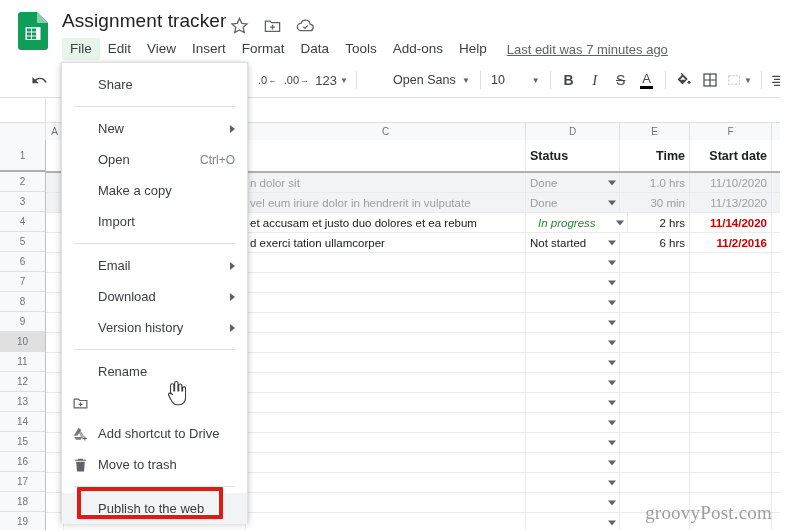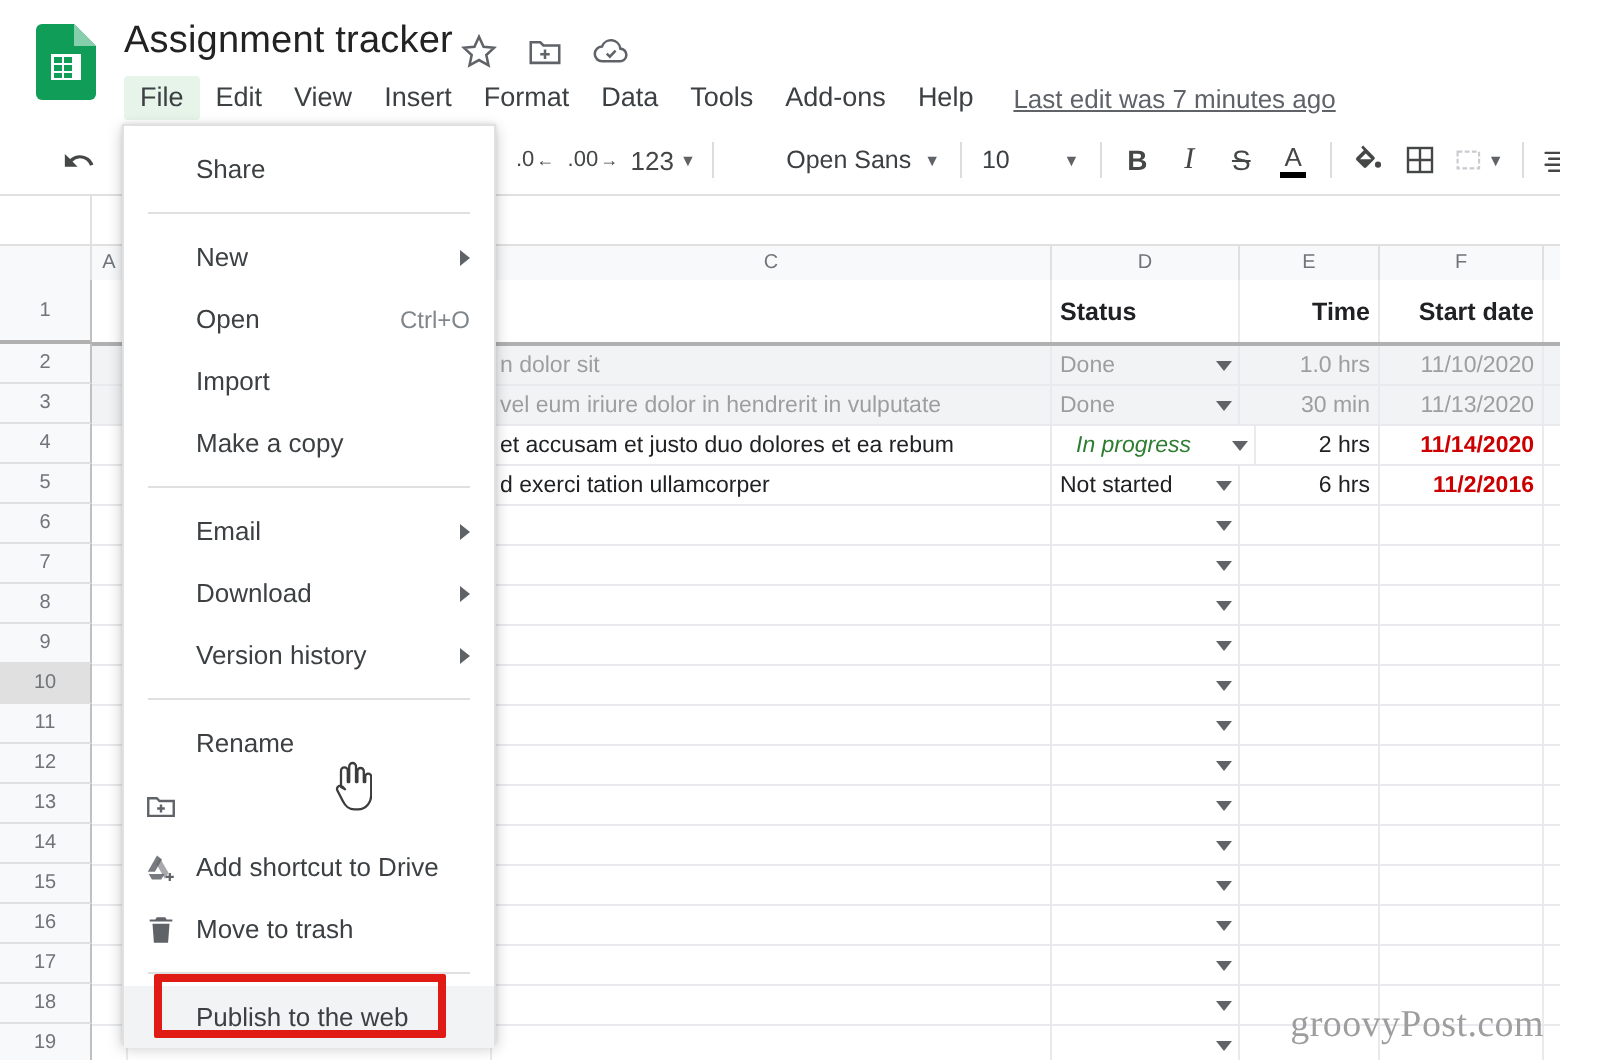--- a/index.html
+++ b/index.html
@@ -550,24 +550,24 @@
 
     <div class="mrow">
       <span class="mlabel">New</span>
       <span class="marrow"></span>
     </div>
     <div class="mrow">
       <span class="mlabel">Open</span>
       <span class="maccel">Ctrl+O</span>
     </div>
     <div class="mrow">
+      <span class="mlabel">Make a copy</span>
+    </div>
+    <div class="mrow">
       <span class="mlabel">Import</span>
-    </div>
-    <div class="mrow">
-      <span class="mlabel">Make a copy</span>
     </div>
 
     <div class="msep"></div>
 
     <div class="mrow">
       <span class="mlabel">Email</span>
       <span class="marrow"></span>
     </div>
     <div class="mrow">
       <span class="mlabel">Download</span>

